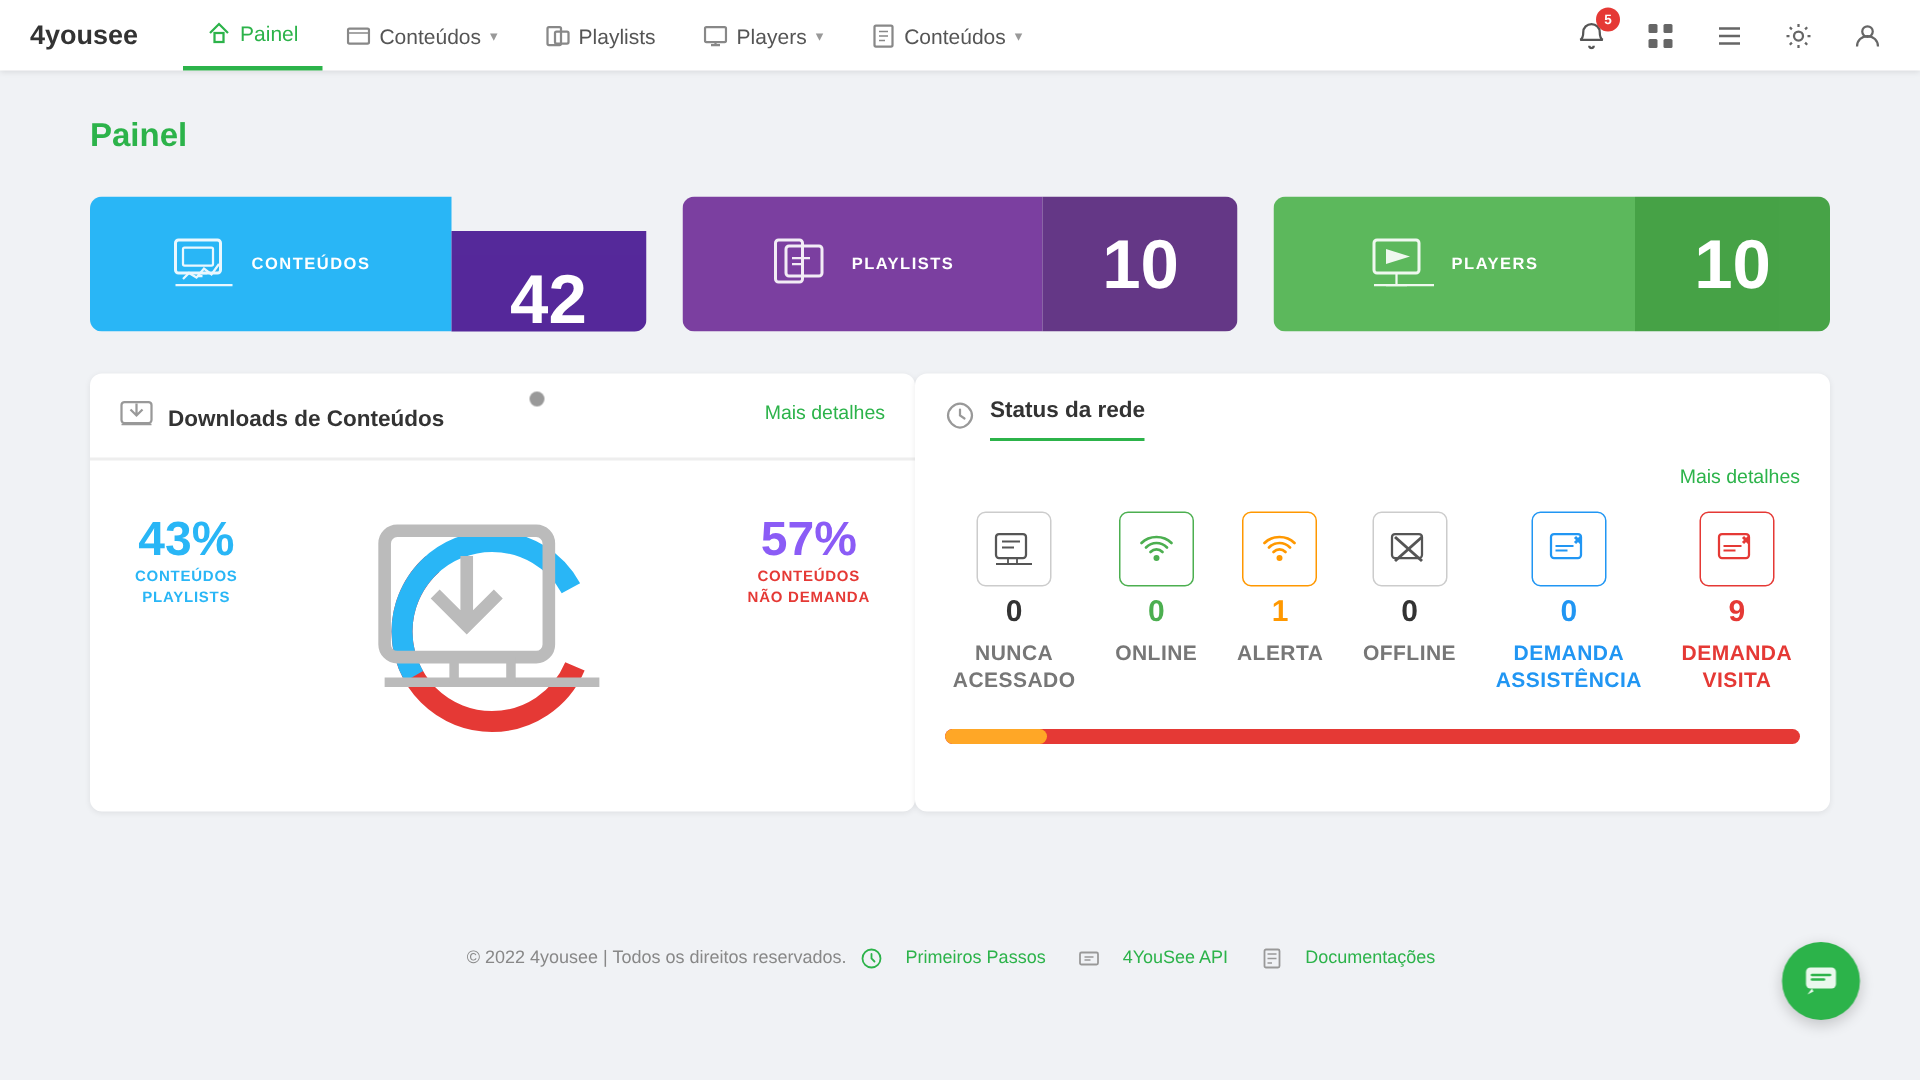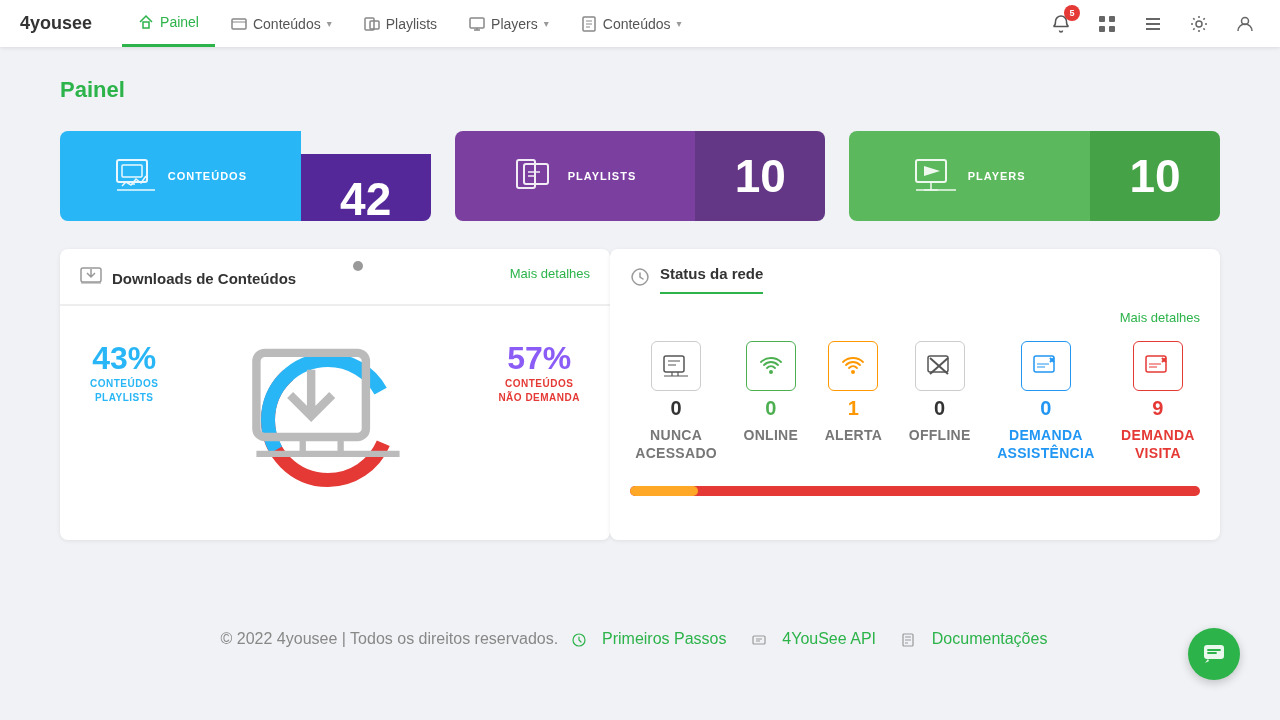--- a/index.html
+++ b/index.html
@@ -290,21 +290,21 @@
       background: #ffa726;
       border-radius: 5px;
       width: 12%;
     }
 
     
     footer {
       text-align: center;
       padding: 20px;
       color: #888;
-      font-size: 16px;
+      font-size: 12px;
       margin-top: 40px;
     }
     footer a { color: #2cb34a; text-decoration: none; margin: 0 12px; }
 
     
     .fab {
       position: fixed;
       bottom: 40px; right: 40px;
       width: 52px; height: 52px;
       background: #2cb34a;

